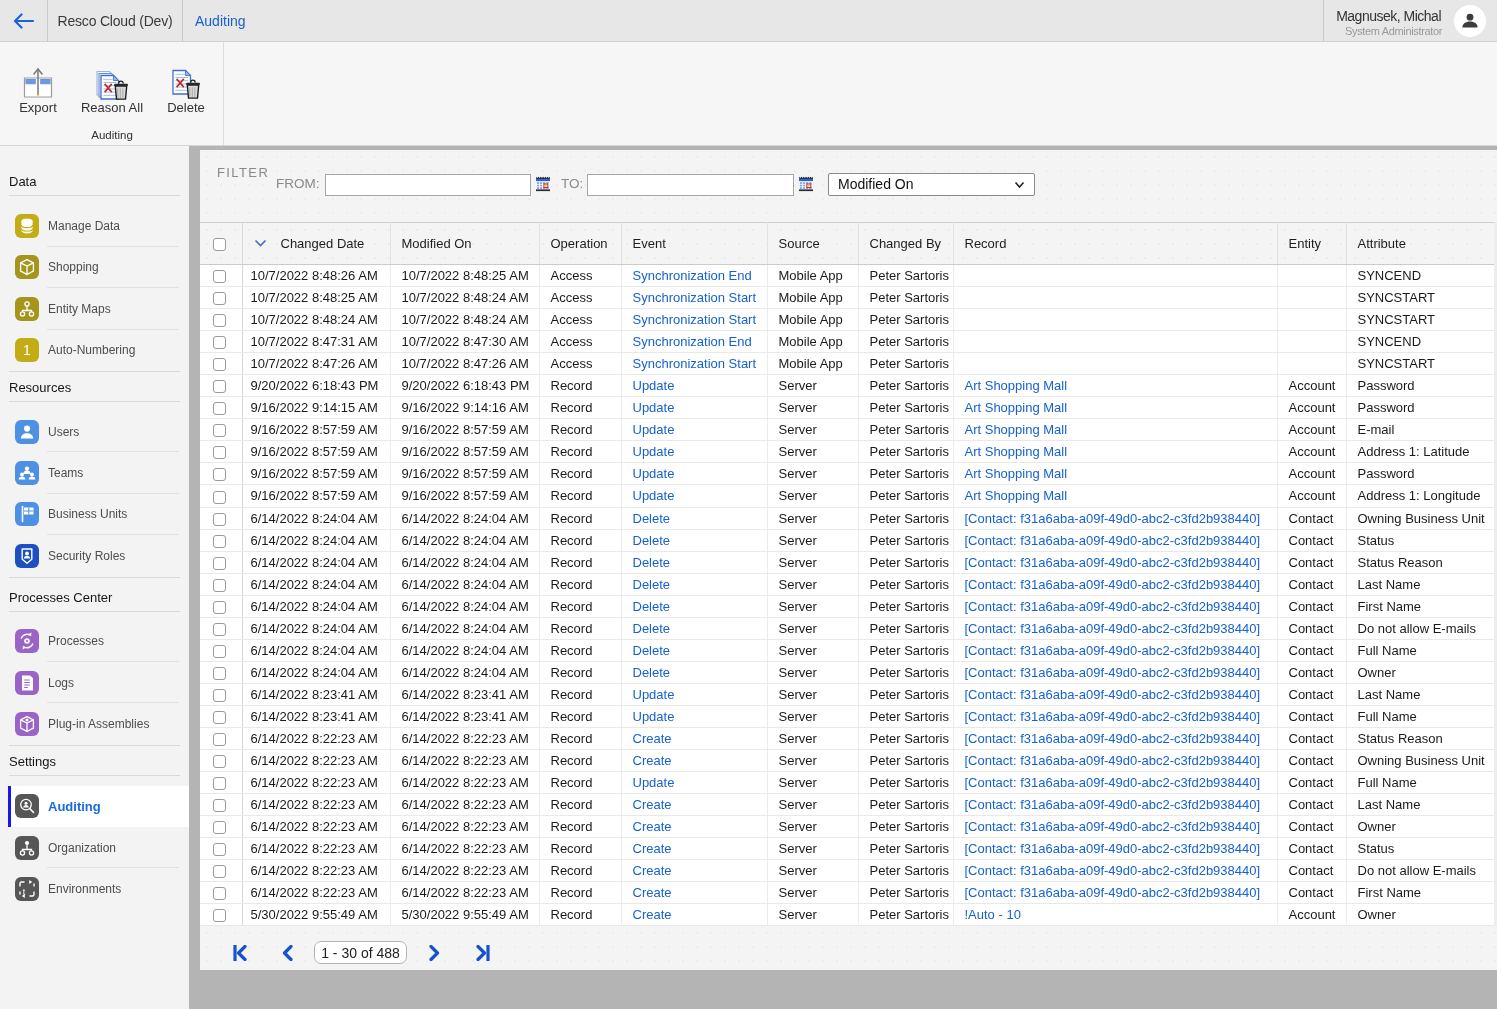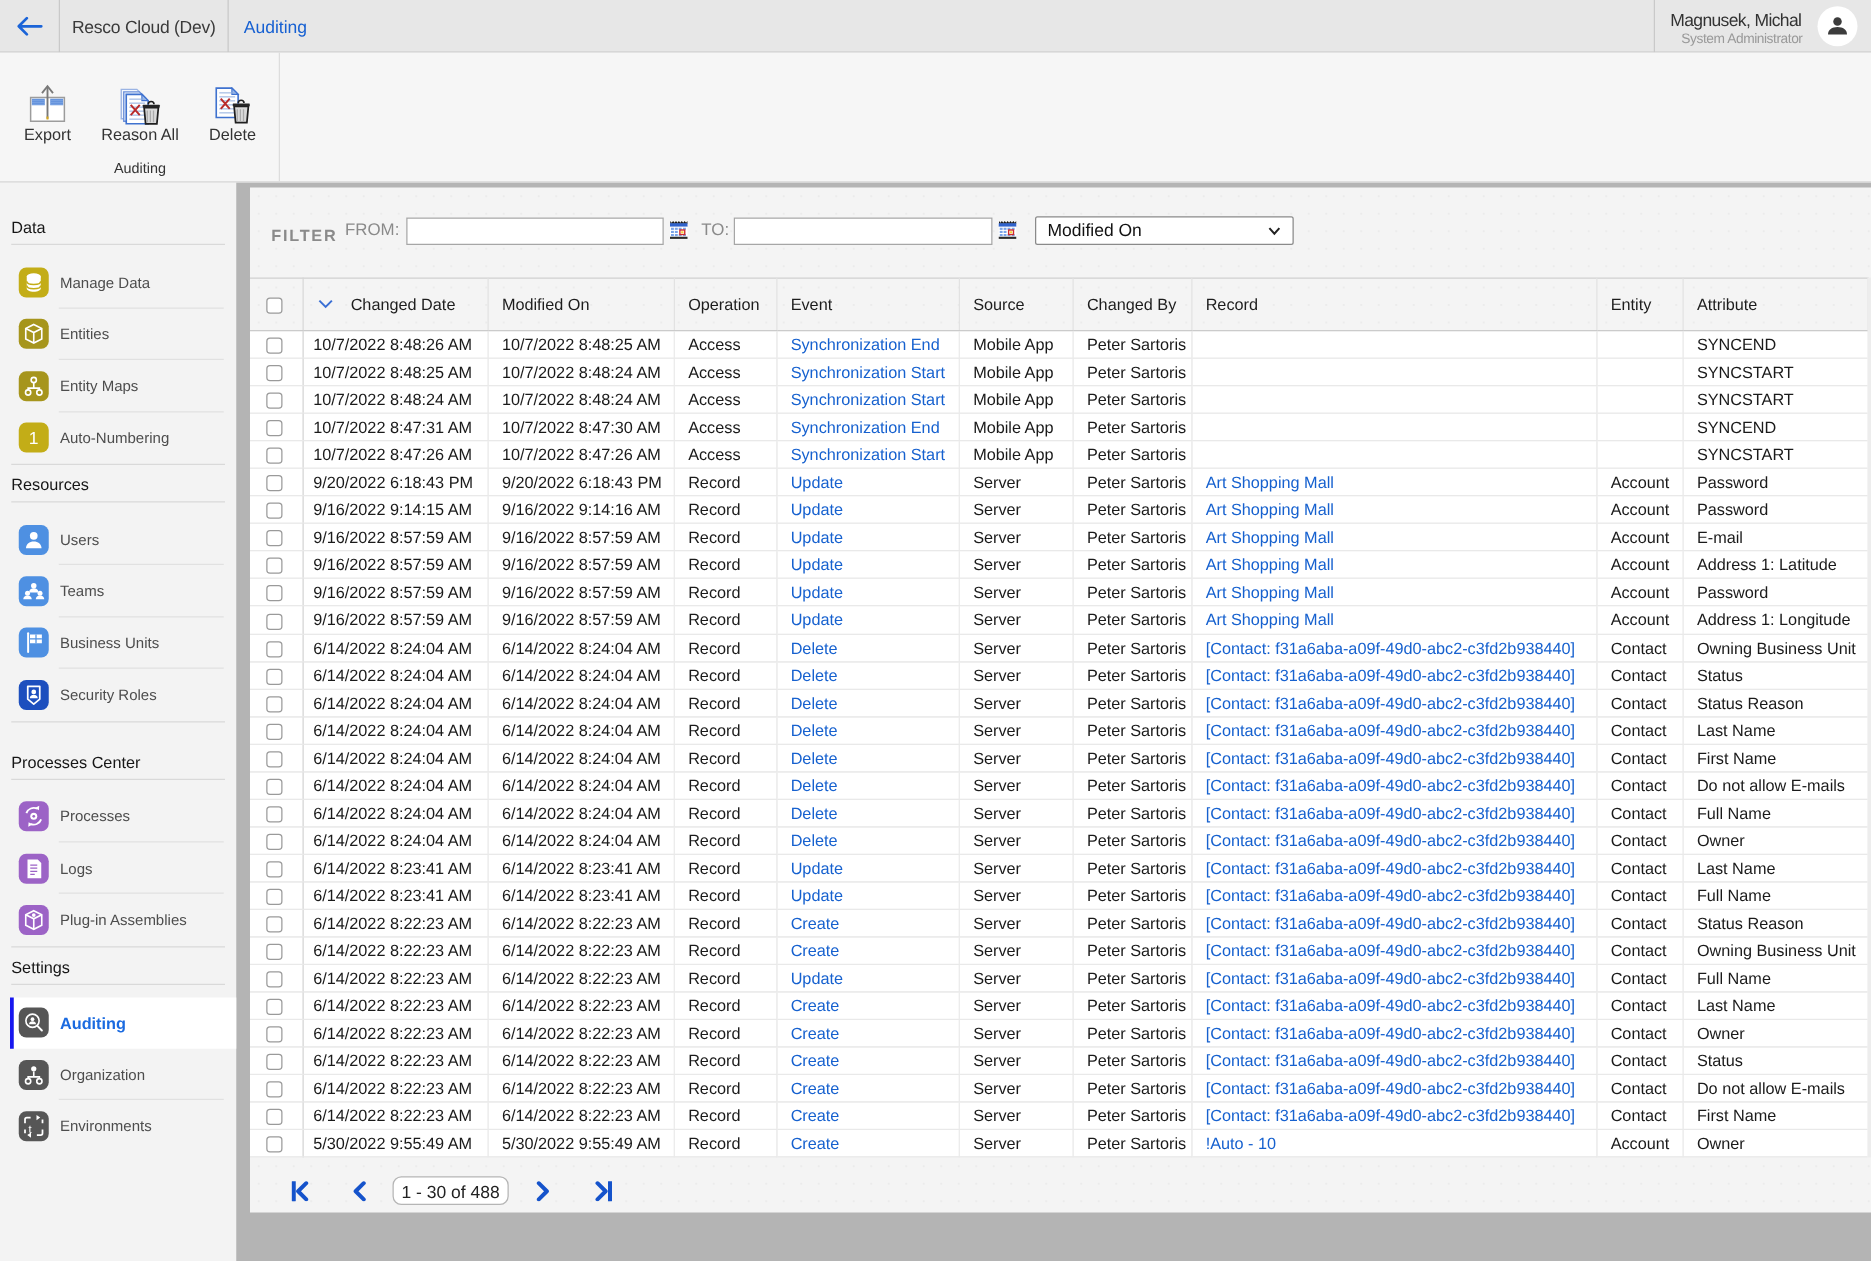--- a/index.html
+++ b/index.html
@@ -52,22 +52,22 @@
 .sb-item.sel { background: linear-gradient(#fff,#fff) no-repeat 11px 0/185px 100%; }
 .sb-item.sel::before { content:""; position:absolute; left:8px; top:0; width:3px;
   height:100%; background:#1717ef; }
 .sb-item.sel .lbl { color:#1a6ae0; font-weight:bold; font-size:13px; }
 .sb-item.sel::after { display:none; }
 
 
 #panel { position:absolute; left:200px; top:150px; width:1297px; height:820px;
   background:#f4f4f4; }
 #filterbar { position:absolute; left:0; top:0; width:1297px; height:72px; }
-#filterbar .flt { position:absolute; left:17px; top:31px; font-size:13px; color:#8a8a8a;
-  letter-spacing:1.4px;font-weight:bold; }
+#filterbar .flt { position:absolute; left:17px; top:15px; font-size:13px; color:#8a8a8a;
+  letter-spacing:1.4px; }
 #filterbar .fl { position:absolute; top:26px; font-size:13.5px; color:#8a8a8a; }
 .finput { position:absolute; top:24px; height:22px; background:#fff;
   border:1px solid #a6a6a6; }
 .cal { position:absolute; top:26px; }
 #fselect { position:absolute; left:628px; top:23px; width:207px; height:23px; background:#fff;
   border:1px solid #8a8a8a; border-radius:2px; font-size:14px; color:#111;
   line-height:21px; padding-left:9px; }
 #fselect .arr { position:absolute; right:9px; top:4px; }
 
 
@@ -169,21 +169,21 @@
           <path d="M6.4 7.2v9.6c0 1.5 2.5 2.6 5.6 2.6s5.6-1.1 5.6-2.6V7.2" fill="#fff"></path>
           <path d="M6.4 11c0 1.5 2.5 2.6 5.6 2.6s5.6-1.1 5.6-2.6M6.4 14.4c0 1.5 2.5 2.6 5.6 2.6s5.6-1.1 5.6-2.6" stroke="#c3ad17" stroke-width="1.2" fill="none"></path>
         </svg></span>
       <span class="lbl">Manage Data</span>
     </div>
 <div class="sb-item">
       <span class="chip" style="background:#a6951c"><svg width="24" height="24" viewBox="0 0 24 24">
           <path d="M12 4.6l6.4 3.2v8.4L12 19.4l-6.4-3.2V7.8z" fill="none" stroke="#fff" stroke-width="1.3"></path>
           <path d="M5.6 7.8L12 11l6.4-3.2M12 11v8.4" fill="none" stroke="#fff" stroke-width="1.3"></path>
         </svg></span>
-      <span class="lbl">Entities</span>
+      <span class="lbl">Shopping</span>
     </div>
 <div class="sb-item">
       <span class="chip" style="background:#a6951c"><svg width="24" height="24" viewBox="0 0 24 24">
           <circle cx="12" cy="7" r="2.1" fill="none" stroke="#fff" stroke-width="1.3"></circle>
           <circle cx="7.5" cy="17" r="2.1" fill="none" stroke="#fff" stroke-width="1.3"></circle>
           <circle cx="16.5" cy="17" r="2.1" fill="none" stroke="#fff" stroke-width="1.3"></circle>
           <path d="M12 9.1v2.4M7.5 14.9v-1.4h9v1.4M12 11.5v2" fill="none" stroke="#fff" stroke-width="1.3"></path>
         </svg></span>
       <span class="lbl">Entity Maps</span>
     </div>
@@ -224,21 +224,21 @@
     </div>
 <div class="sb-item last">
       <span class="chip" style="background:#1d4fbe"><svg width="24" height="24" viewBox="0 0 24 24">
           <path d="M7.2 5h9.6v10.3L12 19.3l-4.8-4z" fill="none" stroke="#fff" stroke-width="1.4" stroke-linejoin="round"></path>
           <circle cx="12" cy="9.5" r="1.9" fill="#fff"></circle>
           <path d="M8.8 14.6c0-1.9 1.4-2.9 3.2-2.9s3.2 1 3.2 2.9z" fill="#fff"></path>
         </svg></span>
       <span class="lbl">Security Roles</span>
     </div>
 <div class="sec-div"></div>
-<div class="sec-head" style="margin-top:24px">Processes Center</div>
+<div class="sec-head" style="margin-top:12px">Processes Center</div>
     <div class="head-rule" style="margin-bottom:9px"></div>
 <div class="sb-item">
       <span class="chip" style="background:#9c63c6"><svg width="24" height="24" viewBox="0 0 24 24">
           <path d="M6.1 9.5a6.3 6.3 0 018.6-3.6" fill="none" stroke="#fff" stroke-width="1.5"></path>
           <path d="M16.4 3.6l-0.3 3.6-3.2-1.8z" fill="#fff"></path>
           <path d="M17.9 14.5a6.3 6.3 0 01-8.6 3.6" fill="none" stroke="#fff" stroke-width="1.5"></path>
           <path d="M7.6 20.4l0.3-3.6 3.2 1.8z" fill="#fff"></path>
           <circle cx="12" cy="12" r="2.8" fill="#fff"></circle>
           <circle cx="12" cy="12" r="1.1" fill="#9c63c6"></circle>
         </svg></span>

